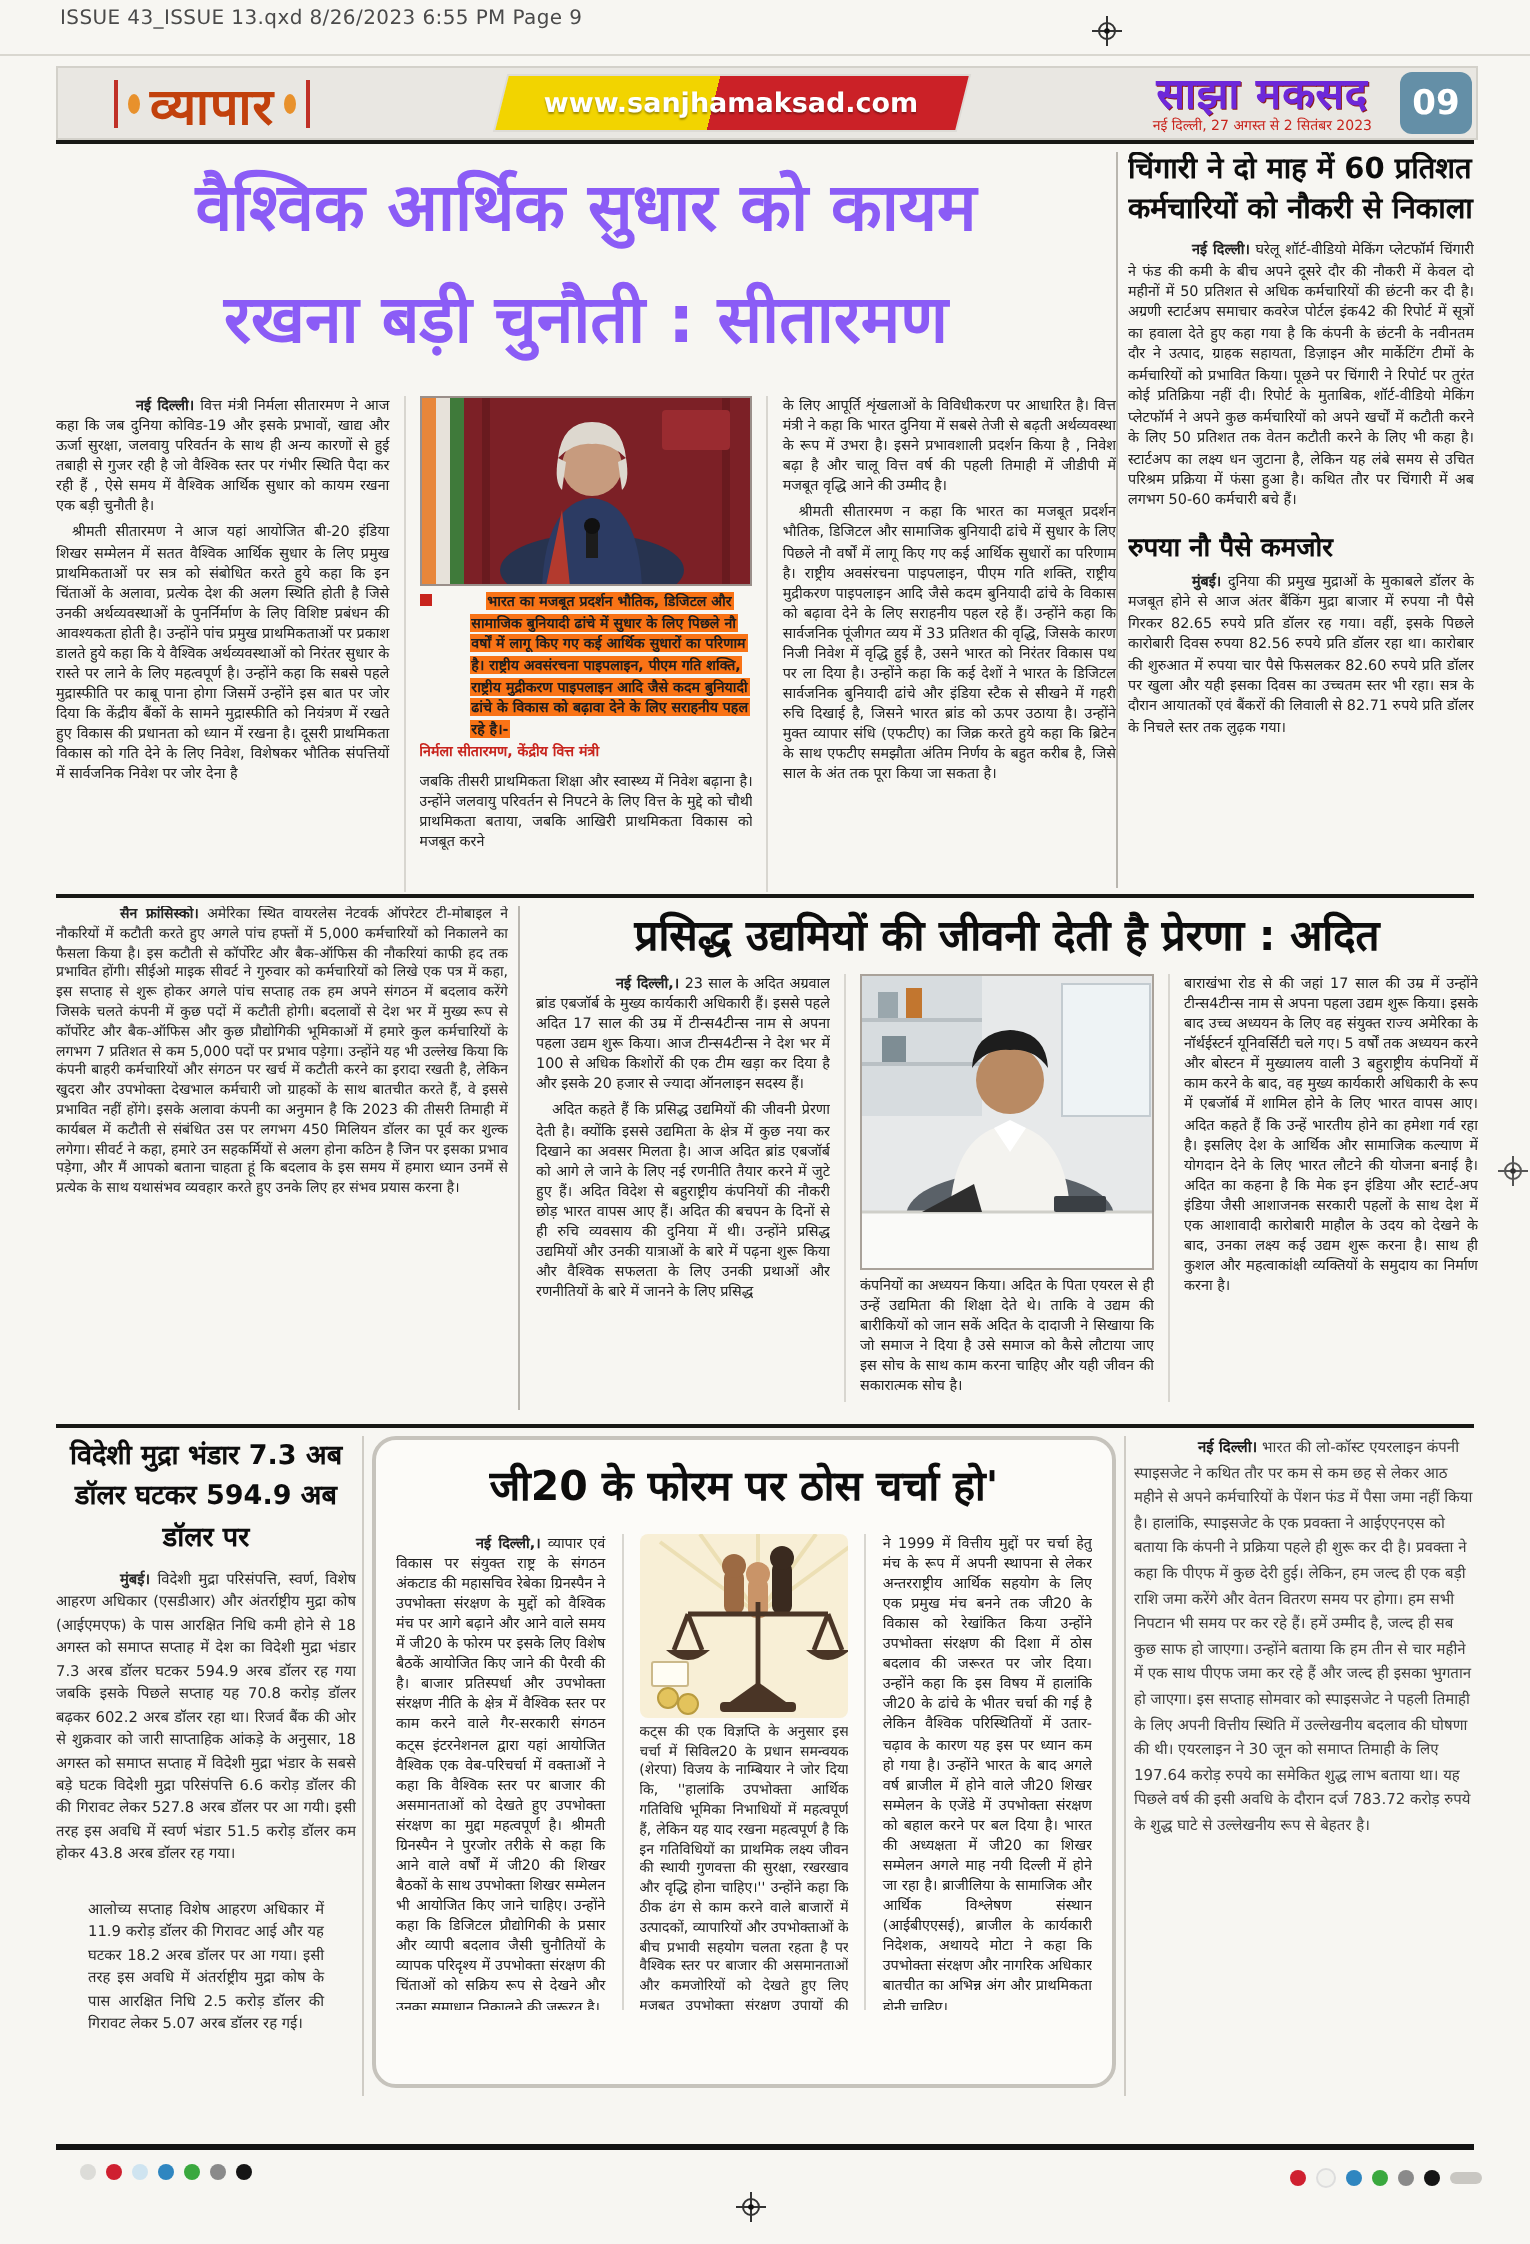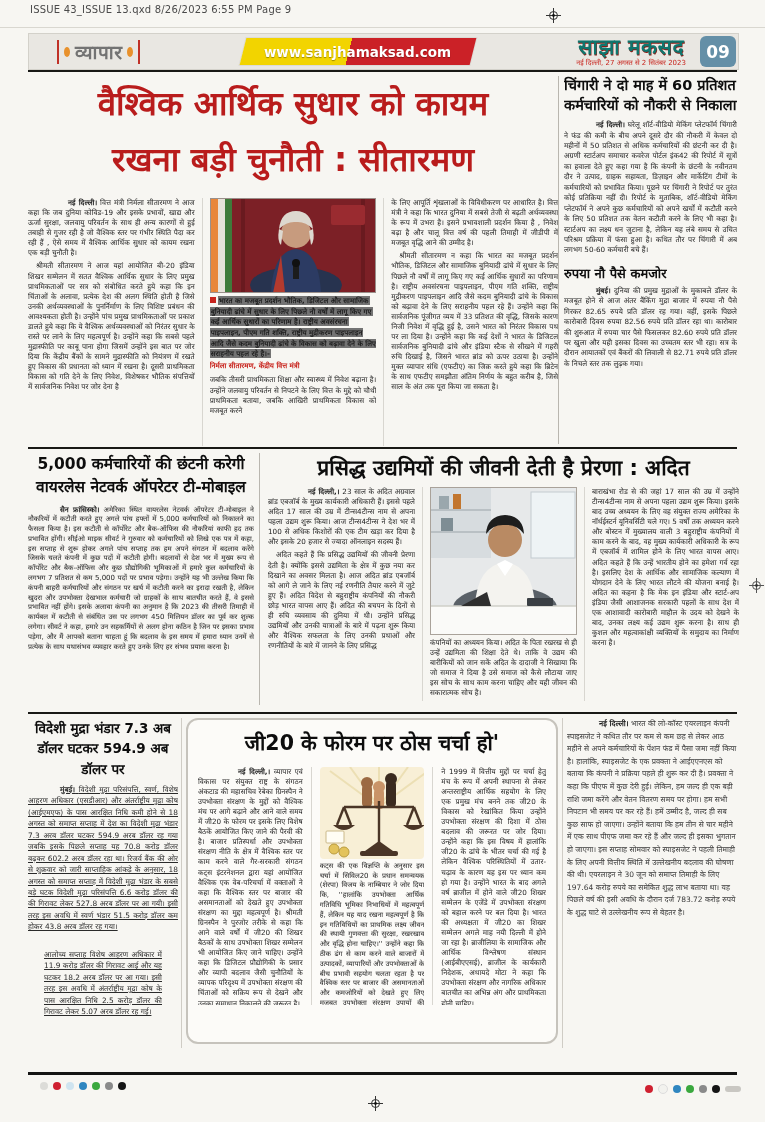--- a/index.html
+++ b/index.html
@@ -10,47 +10,47 @@
   .print-header{top:4px;left:30px;font-size:10px;color:#4a4a4a;letter-spacing:.2px;}
   .trim-line-top{top:27px;left:0;width:765px;border-top:1px solid #d9d7d0;}
   .reg-mark{width:15px;height:15px;}
   .reg-mark svg{display:block;}
   
   .masthead{top:33px;left:28px;width:709px;height:35px;background:#e9e7e2;
             border:1px solid #d3d1ca;display:flex;align-items:center;justify-content:space-between;}
   .section-block{display:flex;align-items:center;gap:5px;margin-left:28px;}
   .rule-v{width:2px;height:24px;background:#c03127;}
   .dot-orange{width:6px;height:10px;border-radius:50%;background:#e8912c;}
-  .section-title{color:#737373;font-weight:bold;font-size:19px;letter-spacing:.5px;}
+  .section-title{color:#c2410c;font-weight:bold;font-size:25px;letter-spacing:.5px;}
   .site-banner{position:relative;width:230px;height:27px;transform:skewX(-14deg);
                background:linear-gradient(90deg,#f2d400 0 46%,#cb2127 46% 100%);
                display:flex;align-items:center;justify-content:center;box-shadow:0 0 0 1px rgba(0,0,0,.05);}
   .site-banner span{transform:skewX(14deg);color:#fff;font-weight:bold;font-size:13.5px;
                     text-shadow:0 1px 1px rgba(0,0,0,.35);}
   .brand-block{text-align:center;line-height:1;margin-right:6px;}
-  .brand-name{color:#0f766e;font-weight:bold;font-size:21px;letter-spacing:.5px;
+  .brand-name{color:#6d28d9;font-weight:bold;font-size:21px;letter-spacing:.5px;
               text-shadow:.5px .5px 0 #8c1a14;}
   .brand-edition{color:#c8241d;font-size:7px;font-weight:normal;margin-top:2px;}
   .page-badge{width:36px;height:31px;background:#648fa7;border-radius:6px;margin-right:2px;
               display:flex;align-items:center;justify-content:center;color:#fff;
               font-weight:bold;font-size:17px;}
   .masthead-rule{top:70px;left:28px;width:709px;height:2px;background:#191916;}
   
   .body-txt{font-size:7.2px;line-height:1.40;text-align:justify;color:#222;}
   .body-txt p{margin:0 0 3px 0;text-indent:8px;}
   .dateline{font-weight:bold;padding-left:32px;}
   .colrule{width:1px;background:#d8d6d0;}
   
   .lead-hl{top:76px;left:28px;width:530px;height:118px;text-align:center;
-           font-weight:bold;font-size:33px;line-height:1.7;color:#b91c1c;}
+           font-weight:bold;font-size:33px;line-height:1.7;color:#8b5cf6;}
   .lead-body{top:198px;left:28px;width:530px;height:248px;display:flex;gap:7px;}
   .lead-col{flex:1 1 0;overflow:hidden;}
   .photo-frame{width:100%;height:95px;overflow:hidden;border:1px solid #9a8f8a;box-sizing:border-box;}
   .caption-box{margin-top:3px;font-size:7.1px;line-height:1.5;font-weight:bold;color:#1d1d1d;}
-  .caption-hl{background:#737373;box-decoration-break:clone;-webkit-box-decoration-break:clone;padding:0 1px;}
+  .caption-hl{background:#f97316;box-decoration-break:clone;-webkit-box-decoration-break:clone;padding:0 1px;margin-left:25px;}
   .caption-bullet{display:inline-block;width:6px;height:6px;background:#c8241d;margin-right:2px;}
   .caption-attrib{color:#c8241d;font-weight:bold;font-size:7.1px;margin-top:1px;}
   .lead-col2-rest{margin-top:4px;}
   
   .sb-divider{top:76px;left:558px;width:1px;height:368px;background:#b9b6af;}
   .sidebar{top:76px;left:564px;width:173px;height:368px;overflow:hidden;}
   .sb-hl{font-weight:bold;font-size:14.5px;line-height:1.35;color:#0d0d0d;margin:0 0 5px 0;}
   .sb-hl2{font-weight:bold;font-size:13px;color:#0d0d0d;margin:8px 0 4px 0;}
   .sb-body{font-size:7.2px;line-height:1.45;text-align:justify;color:#222;}
   
@@ -61,21 +61,21 @@
   .row2-divider{top:453px;left:259px;width:1px;height:252px;background:#b9b6af;}
   
   .adit{top:453px;left:268px;width:471px;height:252px;overflow:hidden;}
   .adit-hl{font-weight:bold;font-size:21px;text-align:center;margin:0 0 6px 0;color:#0d0d0d;}
   .adit-cols{display:flex;gap:7px;height:214px;}
   .adit-col{flex:1 1 0;overflow:hidden;}
   .adit-photo{width:100%;height:148px;overflow:hidden;border:1px solid #a9a29a;box-sizing:border-box;margin-bottom:3px;}
   
   .forex{top:718px;left:28px;width:150px;height:350px;overflow:hidden;}
   .fx-hl{font-weight:bold;font-size:13.5px;line-height:1.5;text-align:center;margin:0 0 5px 0;color:#0d0d0d;}
-  .fx-body{font-size:7.4px;line-height:1.55;text-align:justify;color:#2a2a2a;text-decoration:underline;}
+  .fx-body{font-size:7.4px;line-height:1.55;text-align:justify;color:#2a2a2a;}
   .row3-divider-a{top:718px;left:181px;width:1px;height:330px;background:#cfccc5;}
   .g20-box{top:718px;left:186px;width:372px;height:326px;border:2px solid #c6c3bc;border-radius:12px;
            background:#fcfbf8;box-sizing:border-box;padding:8px 10px;overflow:hidden;}
   .g20-hl{font-weight:bold;font-size:20.5px;line-height:1.55;text-align:center;color:#0d0d0d;margin:0 0 7px 0;}
   .g20-cols{display:flex;gap:8px;height:238px;}
   .g20-col{flex:1 1 0;overflow:hidden;}
   .g20-col .body-txt{font-size:7.0px;}
   .scales-frame{width:100%;height:92px;overflow:hidden;border-radius:4px;margin-bottom:3px;}
   .row3-divider-b{top:718px;left:562px;width:1px;height:330px;background:#cfccc5;}
   .spicejet{top:718px;left:567px;width:170px;height:352px;overflow:hidden;}
@@ -181,24 +181,20 @@
     <h3 class="sb-hl2">रुपया नौ पैसे कमजोर</h3>
     <div class="sb-body">
       <span class="dateline">मुंबई।</span>
       <span>दुनिया की प्रमुख मुद्राओं के मुकाबले डॉलर के मजबूत होने से आज अंतर बैंकिंग मुद्रा बाजार में रुपया नौ पैसे गिरकर 82.65 रुपये प्रति डॉलर रह गया। वहीं, इसके पिछले कारोबारी दिवस रुपया 82.56 रुपये प्रति डॉलर रहा था। कारोबार की शुरुआत में रुपया चार पैसे फिसलकर 82.60 रुपये प्रति डॉलर पर खुला और यही इसका दिवस का उच्चतम स्तर भी रहा। सत्र के दौरान आयातकों एवं बैंकरों की लिवाली से 82.71 रुपये प्रति डॉलर के निचले स्तर तक लुढ़क गया।</span>
     </div>
   </div>
 
   <div class="abs rule-row" style="top:447px;"></div>
 
   <div class="abs tmobile">
-    <h2 class="tm-hl">
-      <div>5,000 कर्मचारियों की छंटनी करेगी</div>
-      <div>वायरलेस नेटवर्क ऑपरेटर टी-मोबाइल</div>
-    </h2>
     <div class="body-txt" style="font-size:7.0px;">
       <span class="dateline">सैन फ्रांसिस्को।</span>
       <span>अमेरिका स्थित वायरलेस नेटवर्क ऑपरेटर टी-मोबाइल ने नौकरियों में कटौती करते हुए अगले पांच हफ्तों में 5,000 कर्मचारियों को निकालने का फैसला किया है। इस कटौती से कॉर्पोरेट और बैक-ऑफिस की नौकरियां काफी हद तक प्रभावित होंगी। सीईओ माइक सीवर्ट ने गुरुवार को कर्मचारियों को लिखे एक पत्र में कहा, इस सप्ताह से शुरू होकर अगले पांच सप्ताह तक हम अपने संगठन में बदलाव करेंगे जिसके चलते कंपनी में कुछ पदों में कटौती होगी। बदलावों से देश भर में मुख्य रूप से कॉर्पोरेट और बैक-ऑफिस और कुछ प्रौद्योगिकी भूमिकाओं में हमारे कुल कर्मचारियों के लगभग 7 प्रतिशत से कम 5,000 पदों पर प्रभाव पड़ेगा। उन्होंने यह भी उल्लेख किया कि कंपनी बाहरी कर्मचारियों और संगठन पर खर्च में कटौती करने का इरादा रखती है, लेकिन खुदरा और उपभोक्ता देखभाल कर्मचारी जो ग्राहकों के साथ बातचीत करते हैं, वे इससे प्रभावित नहीं होंगे। इसके अलावा कंपनी का अनुमान है कि 2023 की तीसरी तिमाही में कार्यबल में कटौती से संबंधित उस पर लगभग 450 मिलियन डॉलर का पूर्व कर शुल्क लगेगा। सीवर्ट ने कहा, हमारे उन सहकर्मियों से अलग होना कठिन है जिन पर इसका प्रभाव पड़ेगा, और मैं आपको बताना चाहता हूं कि बदलाव के इस समय में हमारा ध्यान उनमें से प्रत्येक के साथ यथासंभव व्यवहार करते हुए उनके लिए हर संभव प्रयास करना है।</span>
     </div>
   </div>
   <div class="abs row2-divider"></div>
 
   <div class="abs adit">
     <h2 class="adit-hl">प्रसिद्ध उद्यमियों की जीवनी देती है प्रेरणा : अदित</h2>
     <div class="adit-cols">
@@ -223,21 +219,21 @@
             <path d="M66,76 L74,88 L82,76 L74,72 Z" fill="#ffffff"></path>
             <circle cx="74" cy="52" r="17" fill="#b98a63"></circle>
             <path d="M55,46 Q56,28 74,27 Q92,28 93,46 Q86,36 74,37 Q62,36 55,46 Z" fill="#1d1d1d"></path>
             <rect x="0" y="118" width="148" height="28" fill="#fafaf8"></rect>
             <line x1="0" y1="118" x2="148" y2="118" stroke="#cfcfc9" stroke-width="1.5"></line>
             <path d="M30,118 L56,104 L60,118 Z" fill="#2e2e2e"></path>
             <rect x="96" y="110" width="26" height="8" rx="1" fill="#3a3f44"></rect>
           </svg>
         </div>
         <div class="body-txt">
-          <p style="text-indent:0;">कंपनियों का अध्ययन किया। अदित के पिता रखरख से ही उन्हें उद्यमिता की शिक्षा देते थे। ताकि वे उद्यम की बारीकियों को जान सकें अदित के दादाजी ने सिखाया कि जो समाज ने दिया है उसे समाज को कैसे लौटाया जाए इस सोच के साथ काम करना चाहिए और यही जीवन की सकारात्मक सोच है।</p>
+          <p style="text-indent:0;">कंपनियों का अध्ययन किया। अदित के पिता एयरल से ही उन्हें उद्यमिता की शिक्षा देते थे। ताकि वे उद्यम की बारीकियों को जान सकें अदित के दादाजी ने सिखाया कि जो समाज ने दिया है उसे समाज को कैसे लौटाया जाए इस सोच के साथ काम करना चाहिए और यही जीवन की सकारात्मक सोच है।</p>
 
         </div>
       </div>
       <div class="colrule"></div>
       <div class="adit-col body-txt">
         <p style="text-indent:0;">बाराखंभा रोड से की जहां 17 साल की उम्र में उन्होंने टीन्स4टीन्स नाम से अपना पहला उद्यम शुरू किया। इसके बाद उच्च अध्ययन के लिए वह संयुक्त राज्य अमेरिका के नॉर्थईस्टर्न यूनिवर्सिटी चले गए। 5 वर्षों तक अध्ययन करने और बोस्टन में मुख्यालय वाली 3 बहुराष्ट्रीय कंपनियों में काम करने के बाद, वह मुख्य कार्यकारी अधिकारी के रूप में एबजॉर्ब में शामिल होने के लिए भारत वापस आए। अदित कहते हैं कि उन्हें भारतीय होने का हमेशा गर्व रहा है। इसलिए देश के आर्थिक और सामाजिक कल्याण में योगदान देने के लिए भारत लौटने की योजना बनाई है। अदित का कहना है कि मेक इन इंडिया और स्टार्ट-अप इंडिया जैसी आशाजनक सरकारी पहलों के साथ देश में एक आशावादी कारोबारी माहौल के उदय को देखने के बाद, उनका लक्ष्य कई उद्यम शुरू करना है। साथ ही कुशल और महत्वाकांक्षी व्यक्तियों के समुदाय का निर्माण करना है।</p>
       </div>
     </div>
   </div>
 

